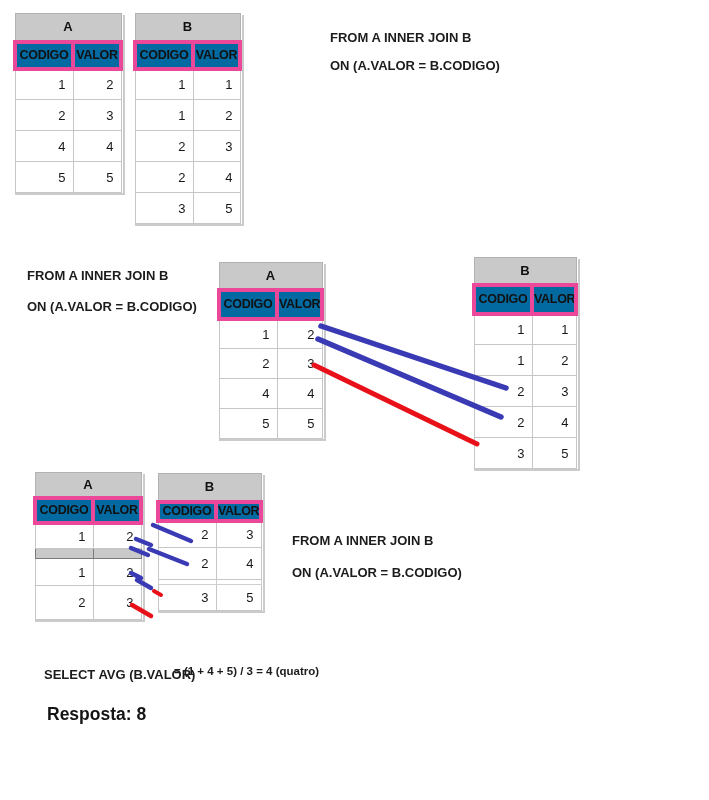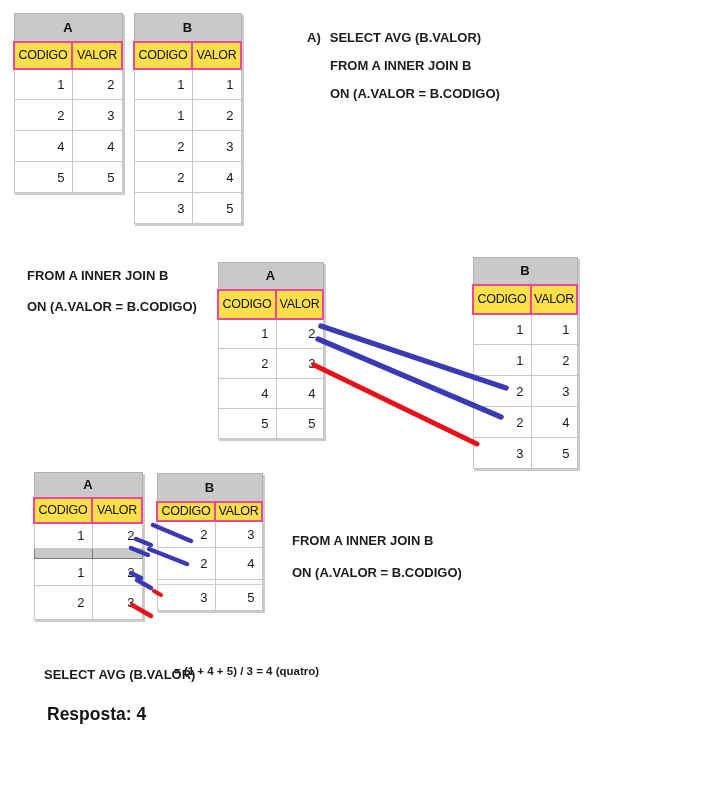--- a/index.html
+++ b/index.html
@@ -13,22 +13,22 @@
     position:absolute; border-collapse:collapse; table-layout:fixed;
     background:#ffffff; border:1px solid #adadad;
     box-shadow:2px 2px 0 rgba(160,160,160,.55);
   }
   table.grid td { padding:0; overflow:hidden; }
   tr.title td {
     background:#c9c9c9; border:1px solid #b2b2b2;
     text-align:center; font-weight:bold; font-size:13px; color:#111;
   }
   tr.head td {
-    background:#fde047; border:2px solid #ec4899;
-    text-align:center; font-weight:normal; font-size:12.5px; color:#111;
+    background:#0369a1; border:4px solid #ec4899;
+    text-align:center; font-weight:bold; font-size:12.5px; color:#111;
     letter-spacing:-0.3px;
   }
   tr.r td {
     background:#ffffff; border:1px solid #c6c6c6;
     text-align:right; padding-right:7px; font-size:13px; color:#181818;
   }
   tr.sep-gray td { background:#c9c9c9; border:1px solid #7a7a7a; }
   tr.sep-white td { background:#ffffff; border:1px solid #cfcfcf; }
 
   #tbl-top-a { left:13px;  top:13px;  width:110px; }
@@ -124,21 +124,20 @@
           <td>4</td>
         </tr>
     <tr class="r" style="height:31px">
           <td>3</td>
           <td>5</td>
         </tr>
   </tbody>
     </table>
 
   <div class="sql" id="query-block">
-    <div class="line"><span class="lbl">A)</span><span>SELECT AVG (B.VALOR)</span></div>
     <div class="line indent">FROM A INNER JOIN B</div>
     <div class="line indent">ON (A.VALOR = B.CODIGO)</div>
   </div>
 
   <div class="sql" id="join-mid">
     <div class="line">FROM A INNER JOIN B</div>
     <div class="line">ON (A.VALOR = B.CODIGO)</div>
   </div>
 
   <table class="grid" id="tbl-mid-a">
@@ -273,21 +272,21 @@
   </tbody>
     </table>
 
   <div class="sql" id="join-bot">
     <div class="line">FROM A INNER JOIN B</div>
     <div class="line">ON (A.VALOR = B.CODIGO)</div>
   </div>
 
   <div id="select-label">SELECT AVG (B.VALOR)</div>
   <div id="formula">= (1 + 4 + 5) / 3 = 4 (quatro)</div>
-  <div id="answer">Resposta: 4</div>
+  <div id="answer">Resposta: 8</div>
 
   <svg id="overlay" viewBox="0 0 709 800" xmlns="http://www.w3.org/2000/svg">
 
     <line x1="321" y1="326" x2="506" y2="388" stroke-width="5.5" stroke-linecap="round" stroke="#3a3ab5"></line>
     <line x1="318" y1="339" x2="501" y2="417" stroke-width="5.5" stroke-linecap="round" stroke="#3a3ab5"></line>
     <line x1="314" y1="365" x2="477" y2="444" stroke-width="5" stroke-linecap="round" stroke="#e81119"></line>
 
     <line x1="136" y1="539" x2="151" y2="545" stroke-width="4.5" stroke-linecap="round" stroke="#3a3ab5"></line>
     <line x1="153" y1="525" x2="191" y2="541" stroke-width="4.5" stroke-linecap="round" stroke="#3a3ab5"></line>
     <line x1="131" y1="548" x2="148" y2="555" stroke-width="4.5" stroke-linecap="round" stroke="#3a3ab5"></line>

